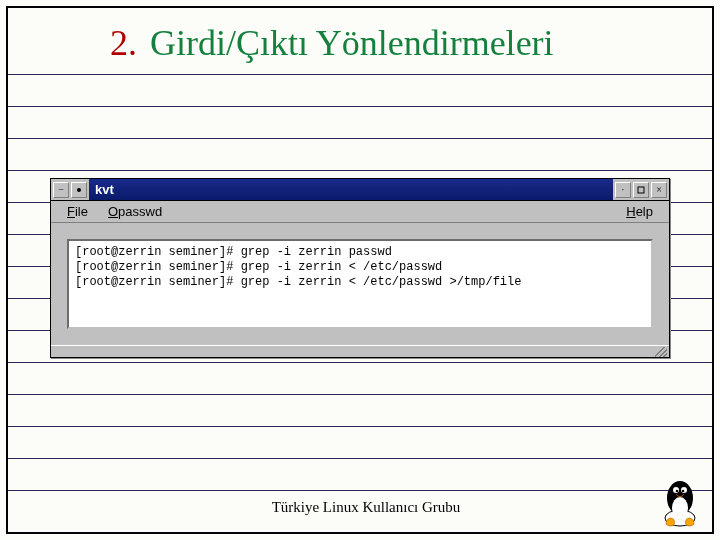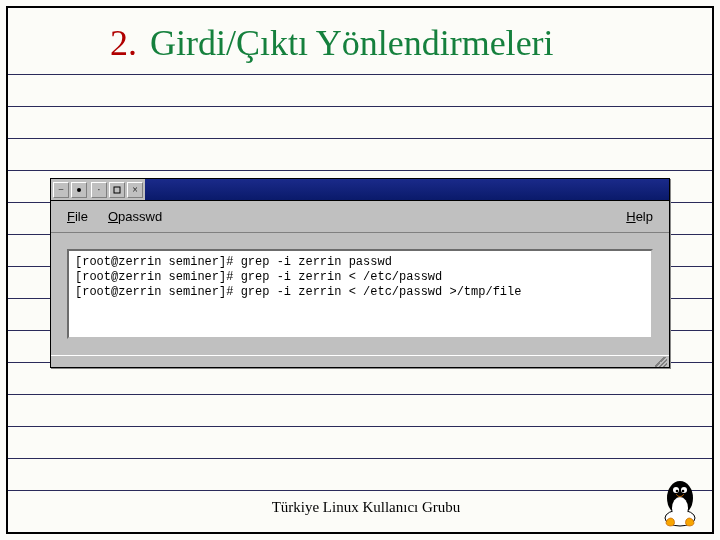--- a/index.html
+++ b/index.html
@@ -87,21 +87,21 @@
   .tb-right {
     display: flex;
     align-items: center;
     background: #c0c0c0;
     height: 100%;
     padding: 0 2px;
     gap: 2px;
   }
   .menubar {
     display: flex;
-    height: 32px;
+    height: 22px;
     background: #c0c0c0;
     align-items: center;
     padding: 0 6px;
     border-bottom: 1px solid #808080;
   }
   .menu-item {
     font-family: Arial, sans-serif;
     font-size: 13px;
     padding: 2px 10px;
     color: #000;
@@ -189,20 +189,21 @@
 <div class="window">
   <div class="titlebar">
     <div class="tb-left">
       <div class="tb-btn">−</div>
       <div class="tb-btn">
         <svg width="8" height="8" viewBox="0 0 8 8">
             <circle cx="4" cy="4" r="2" fill="#000"></circle>
           </svg>
       </div>
     </div>
+    <div class="tb-title">kvt</div>
     <div class="tb-right">
       <div class="tb-btn">·</div>
       <div class="tb-btn">
         <svg width="8" height="8" viewBox="0 0 8 8">
             <rect x="1" y="1" width="6" height="6" fill="none" stroke="#000" stroke-width="1"></rect>
           </svg>
       </div>
       <div class="tb-btn">×</div>
     </div>
   </div>

